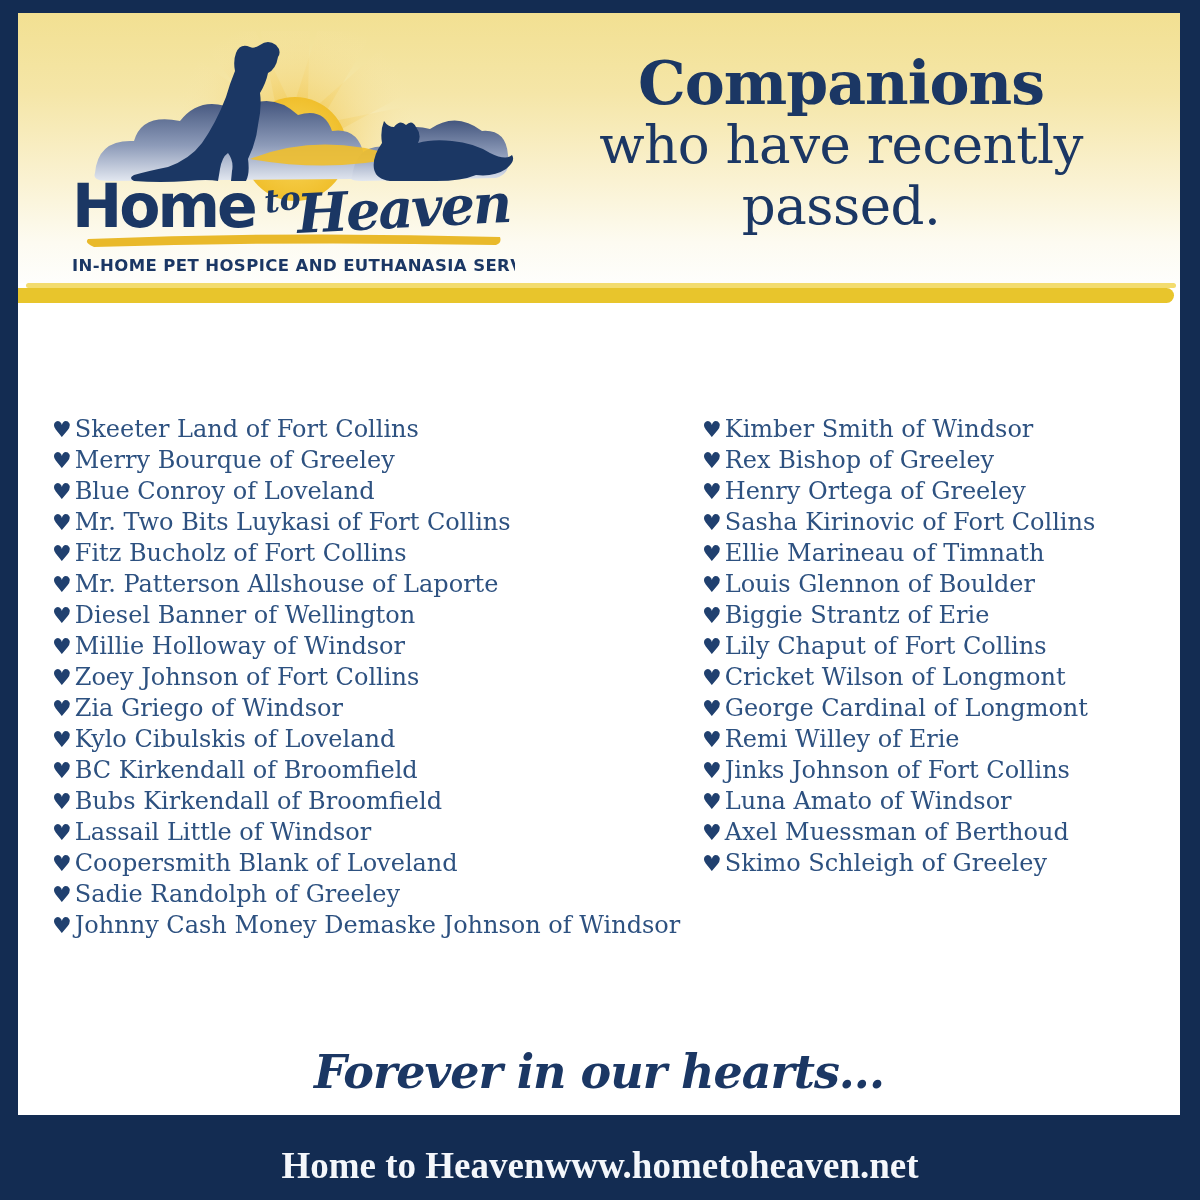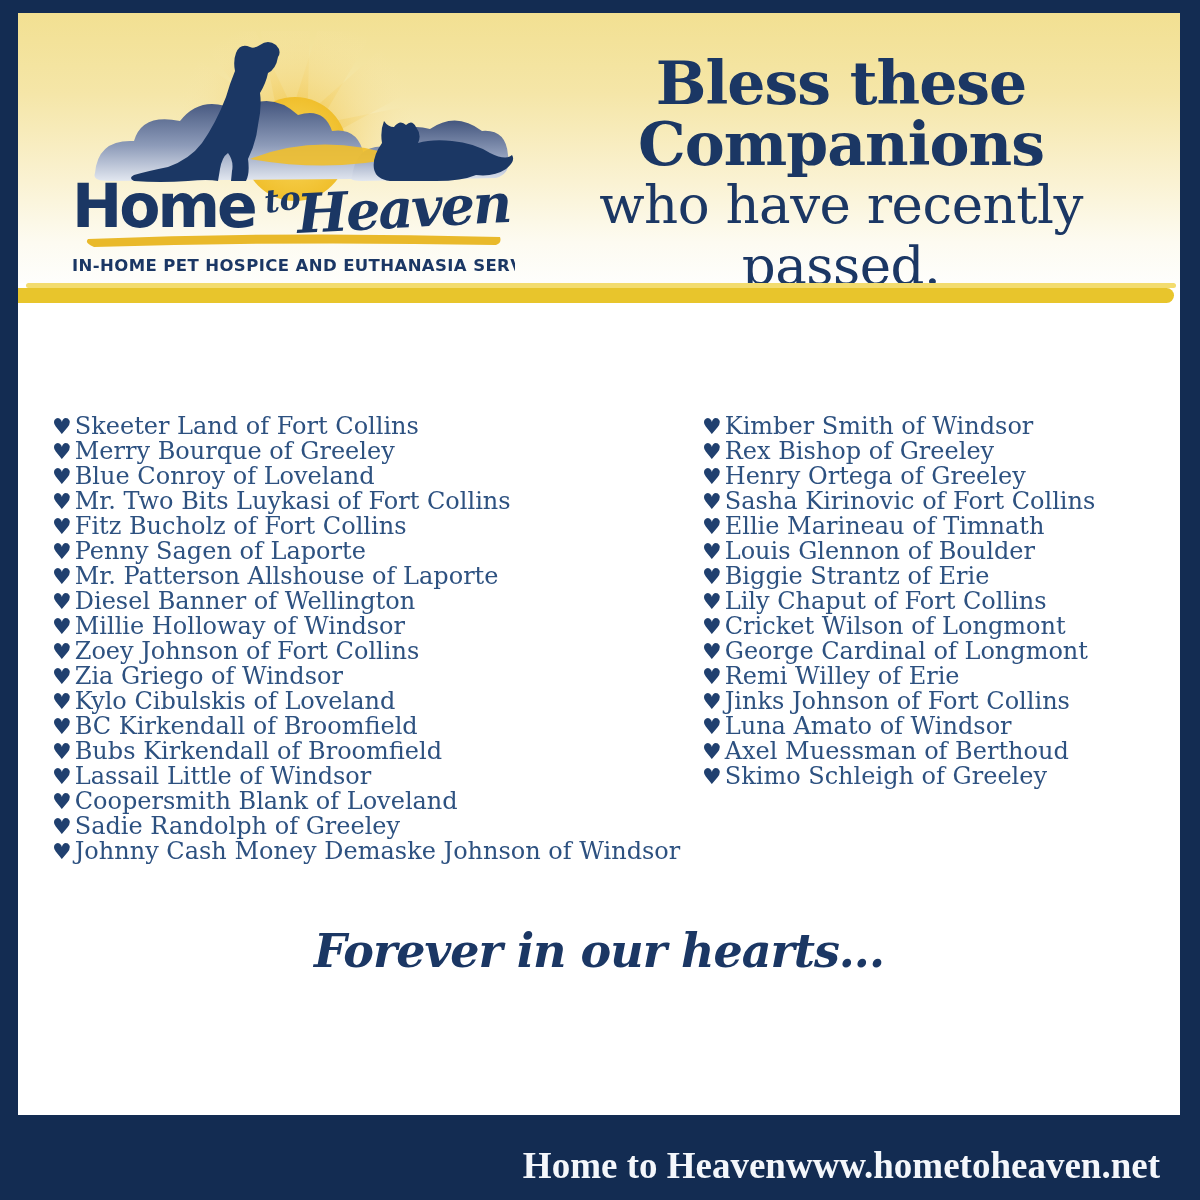--- a/index.html
+++ b/index.html
@@ -65,46 +65,46 @@
   }
   .columns{
     display:flex;
     padding-left:34px;
   }
   .col{list-style:none;margin:0;padding:0;}
   .col-left{width:650px;flex:none;}
   .col-right{flex:1;}
   .name-item{
     font-size:24px;
-    line-height:25px;
+    line-height:30px;
     color:#2d5180;
     white-space:nowrap;
   }
   .heart{
     color:#20406f;
     margin-right:3px;
     font-size:22px;
   }
   .closing{
     text-align:center;
-    margin-top:60px;
+    margin-top:104px;
     font-size:46px;
     font-weight:bold;
     font-style:italic;
     color:#1b3764;
     letter-spacing:-1px;
   }
   
   .footer{
     position:absolute;
     left:0;right:0;top:1130px;
     height:70px;
     display:flex;
     align-items:center;
-    justify-content:flex-end;
+    justify-content:center;
     padding:0 40px;
     color:#f4f7fb;
     font-family:"Liberation Serif", serif;
     font-weight:bold;
     font-size:37px;
   }
 </style>
 </head>
 <body>
 
@@ -158,41 +158,39 @@
         <text x="228" y="202" font-family="DejaVu Serif, serif" font-style="italic" font-weight="bold" font-size="54" letter-spacing="-2" fill="#1b3764" transform="rotate(-3 228 202)">Heaven</text>
 
         <path fill="#e9b92a" d="M18,208 Q220,200 430,206 Q432,212 426,214 Q220,210 24,216 Q14,212 18,208 Z"></path>
 
         <text x="2" y="240" font-family="DejaVu Sans, sans-serif" font-weight="bold" font-size="16.5" letter-spacing="0.4" fill="#1b3764">IN-HOME PET HOSPICE AND EUTHANASIA SERVICES</text>
       </svg>
     </div>
 
     <div class="headline">
       <div class="title">
-        <div>Bless these</div>
         <div>Companions</div>
       </div>
       <div class="subtitle">who have recently passed.</div>
     </div>
   </header>
 
   <div class="divider">
     <div class="stripe-light"></div>
     <div class="stripe-main"></div>
   </div>
 
   <main class="content">
     <div class="columns">
       <ul class="col col-left">
           <li class="name-item"><span class="heart">♥</span><span>Skeeter Land of Fort Collins</span></li>
           <li class="name-item"><span class="heart">♥</span><span>Merry Bourque of Greeley</span></li>
           <li class="name-item"><span class="heart">♥</span><span>Blue Conroy of Loveland</span></li>
           <li class="name-item"><span class="heart">♥</span><span>Mr. Two Bits Luykasi of Fort Collins</span></li>
           <li class="name-item"><span class="heart">♥</span><span>Fitz Bucholz of Fort Collins</span></li>
-          <li class="name-item"><span class="heart">♥</span><span>Penny Sagen of Laporte</span></li>
           <li class="name-item"><span class="heart">♥</span><span>Mr. Patterson Allshouse of Laporte</span></li>
           <li class="name-item"><span class="heart">♥</span><span>Diesel Banner of Wellington</span></li>
           <li class="name-item"><span class="heart">♥</span><span>Millie Holloway of Windsor</span></li>
           <li class="name-item"><span class="heart">♥</span><span>Zoey Johnson of Fort Collins</span></li>
           <li class="name-item"><span class="heart">♥</span><span>Zia Griego of Windsor</span></li>
           <li class="name-item"><span class="heart">♥</span><span>Kylo Cibulskis of Loveland</span></li>
           <li class="name-item"><span class="heart">♥</span><span>BC Kirkendall of Broomfield</span></li>
           <li class="name-item"><span class="heart">♥</span><span>Bubs Kirkendall of Broomfield</span></li>
           <li class="name-item"><span class="heart">♥</span><span>Lassail Little of Windsor</span></li>
           <li class="name-item"><span class="heart">♥</span><span>Coopersmith Blank of Loveland</span></li>

